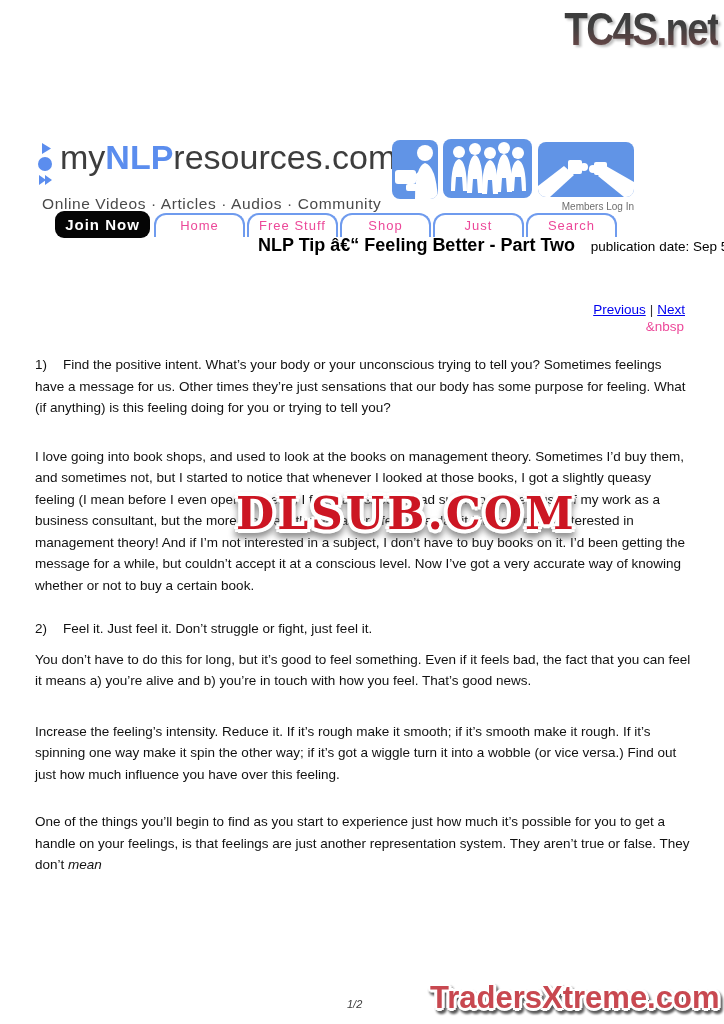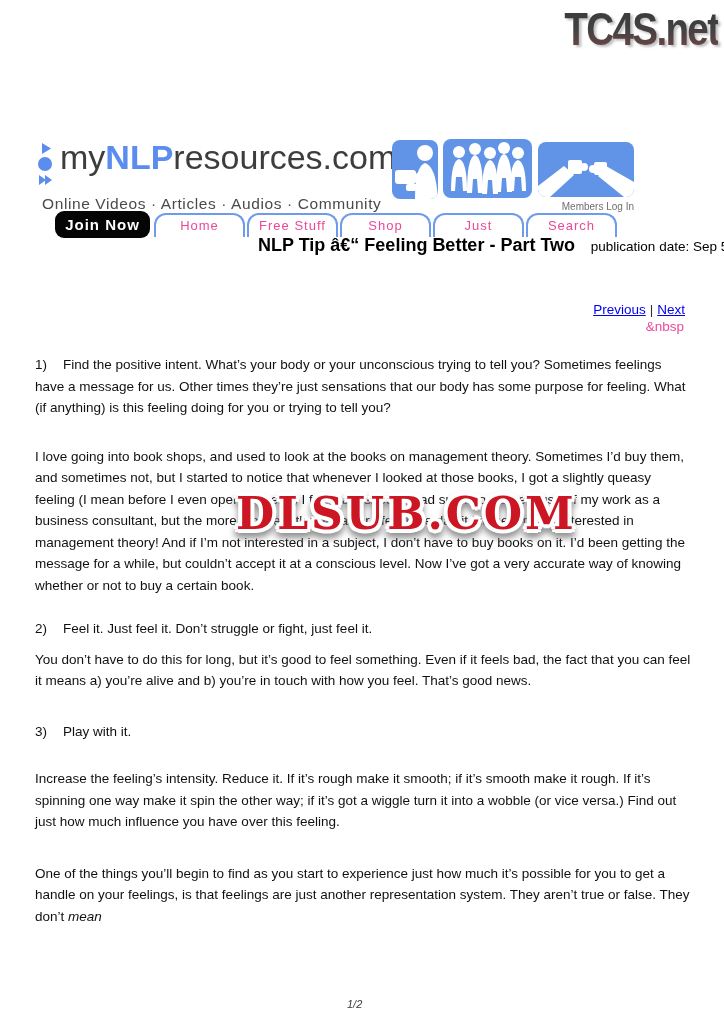--- a/index.html
+++ b/index.html
@@ -97,20 +97,21 @@
   
   #page-num { position:absolute; left:347px; top:998px; font-size:11px; font-style:italic; color:#3a3a3a; }
 </style>
 </head>
 <body>
 
 <div id="page">
 
   <div id="wm-top">TC4S.net</div>
   <div id="wm-mid">DLSUB.COM</div>
+  <div id="wm-bot">TradersXtreme.com</div>
 
   <div id="logo">
     <div id="logo-row">
       <div id="logo-icon">
         <svg width="22" height="46" viewBox="0 0 22 46">
           <polygon points="6,1 15,6.5 6,12" fill="#5b8dee"></polygon>
           <circle cx="9" cy="22" r="7" fill="#5b8dee"></circle>
           <polygon points="3,33 10,38 3,43" fill="#5b8dee"></polygon>
           <polygon points="9,33 16,38 9,43" fill="#5b8dee"></polygon>
         </svg>
@@ -176,20 +177,19 @@
   <div id="pager">
     <a>Previous</a><span class="sep">|</span><a>Next</a>
   </div>
   <div id="nbsp-line">&amp;nbsp</div>
 
   <div id="article-body">
     <div class="para"><span class="pnum">1)</span><span class="ptext"><span>Find the positive intent. What’s your body or your unconscious trying to tell you? Sometimes feelings have a message for us. Other times they’re just sensations that our body has some purpose for feeling. What (if anything) is this feeling doing for you or trying to tell you?</span></span></div>
     <div class="para"><span class="ptext"><span>I love going into book shops, and used to look at the books on management theory. Sometimes I’d buy them, and sometimes not, but I started to notice that whenever I looked at those books, I got a slightly queasy feeling (I mean before I even opened them!) I felt that I </span><span class="it">should</span><span> read such books because of my work as a business consultant, but the more I looked, the queasier I felt. One day it hit me: I’m not interested in management theory! And if I’m not interested in a subject, I don’t have to buy books on it. I’d been getting the message for a while, but couldn’t accept it at a conscious level. Now I’ve got a very accurate way of knowing whether or not to buy a certain book.</span></span></div>
     <div class="para"><span class="pnum">2)</span><span class="ptext"><span>Feel it. Just feel it. Don’t struggle or fight, just feel it.</span></span></div>
     <div class="para"><span class="ptext"><span>You don’t have to do this for long, but it’s good to feel something. Even if it feels bad, the fact that you can feel it means a) you’re alive and b) you’re in touch with how you feel. That’s good news.</span></span></div>
-    <div class="para"><span class="pnum">3)</span><span class="ptext"><span>Play with it.</span></span></div>
     <div class="para"><span class="ptext"><span>Increase the feeling’s intensity. Reduce it. If it’s rough make it smooth; if it’s smooth make it rough. If it’s spinning one way make it spin the other way; if it’s got a wiggle turn it into a wobble (or vice versa.) Find out just how much influence you have over this feeling.</span></span></div>
     <div class="para"><span class="ptext"><span>One of the things you’ll begin to find as you start to experience just how much it’s possible for you to get a handle on your feelings, is that feelings are just another representation system. They aren’t true or false. They don’t </span><span class="it">mean</span></span></div>
   </div>
 
   <div id="page-num">1/2</div>
 
 </div>
 
 </body></html>

